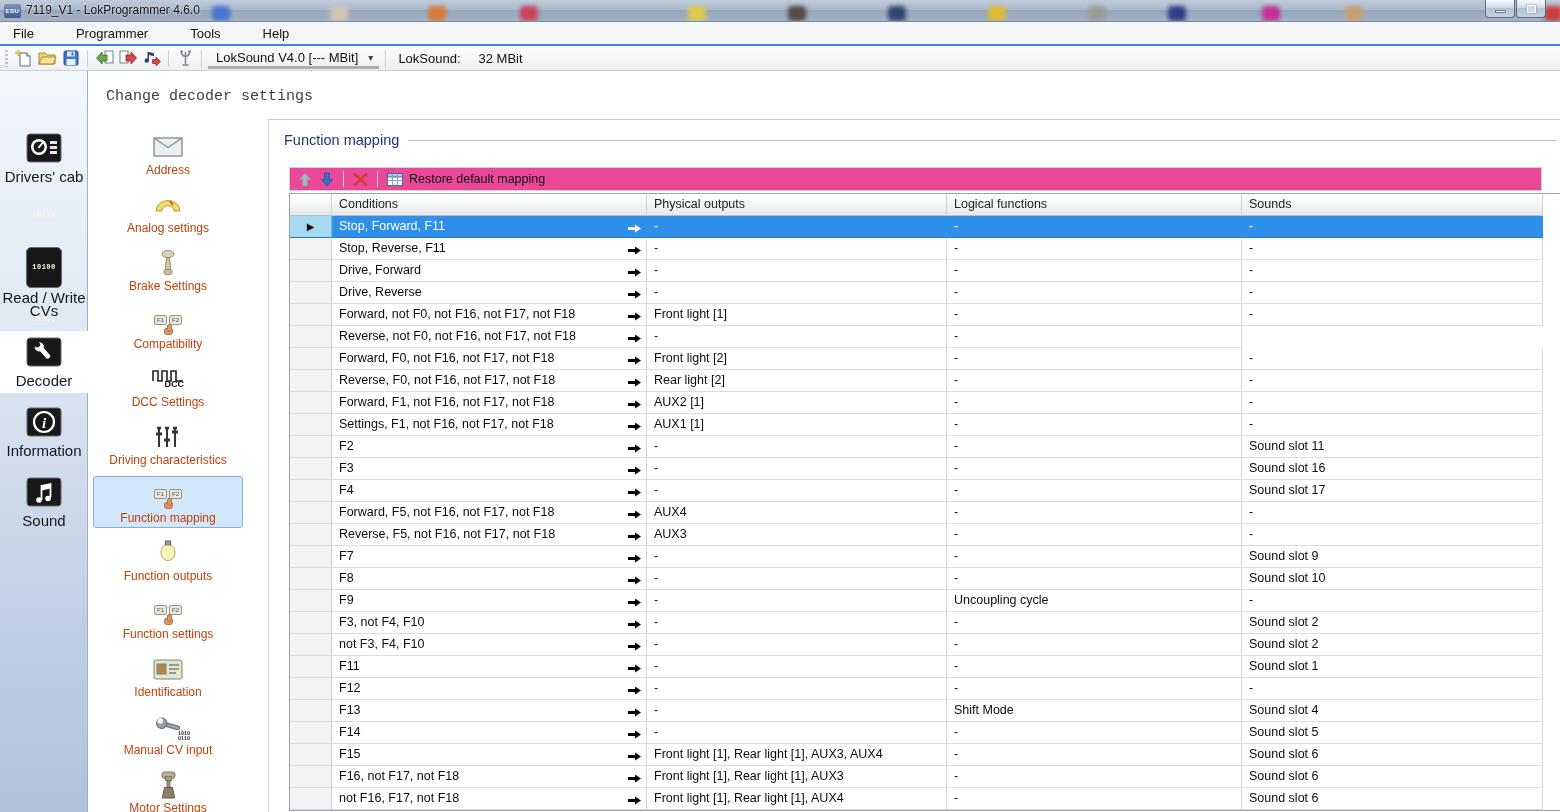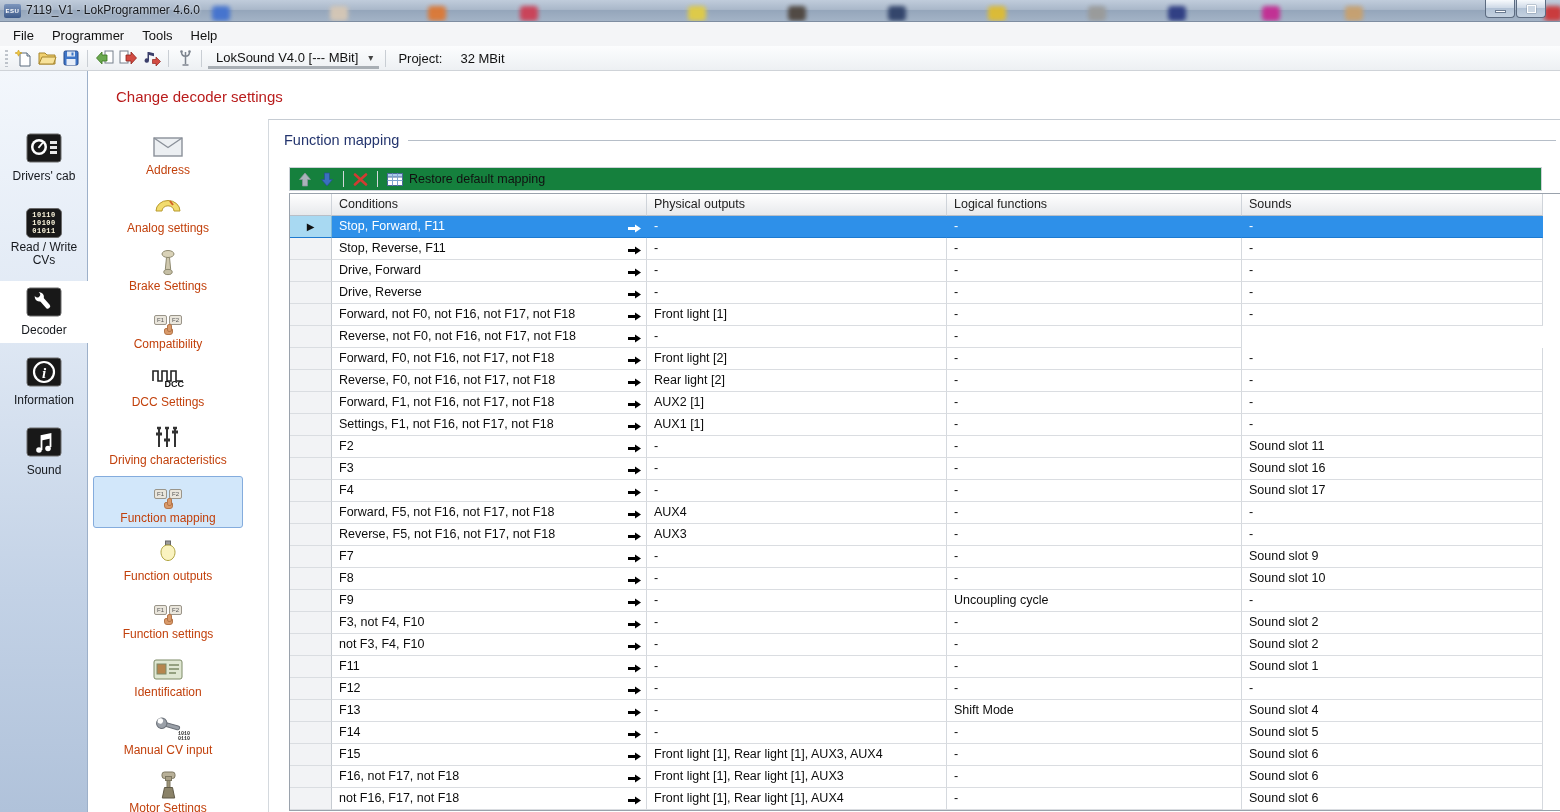--- a/index.html
+++ b/index.html
@@ -20,21 +20,21 @@
   .winbtn { width:30px; height:18px; margin-left:1px; border:1px solid #5c6b80; border-top:none;
     border-radius:0 0 4px 4px; background:linear-gradient(#f7fafd,#cfdae7 45%,#b3c3d6 50%,#c3d0df);
     display:flex; align-items:center; justify-content:center; }
   .g-min { width:11px; height:3px; background:#fff; border:1px solid #6b7b91; margin-top:5px; }
   .g-restore { position:relative; width:9px; height:8px; }
   .g-restore::before { content:""; position:absolute; right:0; top:0; width:7px; height:6px; border:1.5px solid #fff; box-shadow:0 0 1px #6b7b91; }
   .g-restore::after { content:""; position:absolute; left:0; bottom:0; width:7px; height:6px; border:1.5px solid #fff; background:#cdd8e4; box-shadow:0 0 1px #6b7b91; }
 
   
   .menubar { position:absolute; top:22px; left:0; right:0; height:28px; background:#f4f5f7;
-    border-bottom:1px solid #3b82f6; padding-left:4px; display:flex; align-items:center; }
+    border-bottom:6px solid #3b82f6; padding-left:4px; display:flex; align-items:center;gap:24px; }
   .menu-item { font-size:13px; color:#111; padding:3px 9px; }
 
   
   .toolbar { position:absolute; top:46px; left:0; right:0; height:25px;
     background:linear-gradient(#fcfdfe,#edf0f3); border-bottom:1px solid #cfd3d8;
     display:flex; align-items:center; padding-left:2px; }
   .grip { width:5px; height:17px; margin:0 3px;
     background:repeating-linear-gradient(#9aa2ac 0 2px, transparent 2px 4px); opacity:.6; width:3px; }
   .tbtns { display:flex; align-items:center; }
   .tbtn { display:inline-flex; width:24px; height:22px; align-items:center; justify-content:center; border-radius:2px; }
@@ -45,28 +45,28 @@
   .projlbl { font-size:13px; color:#111; margin:0 10px 0 8px; }
   .projval { font-size:13px; color:#111;margin-left:8px; }
   .icw { display:inline-flex; align-items:center; justify-content:center; }
 
   
   .sidenav { position:absolute; top:71px; left:0; bottom:0; width:88px;
     background:linear-gradient(#f3f7fc 0%, #dfe8f4 35%, #c3d2e6 70%, #b0c2da 100%); padding-top:56px; }
   .sidenav::before { content:""; position:absolute; top:0; bottom:0; right:0; width:1px; background:#9db0c9; }
   .side-item { position:relative; z-index:1; width:88px; padding:6px 0 6px; margin-bottom:8px; text-align:center; }
   .side-item.selected { background:#fff; }
-  .side-label { font-size:12px; color:#15181d; margin-top:3px; line-height:13px; padding:0 2px; }
-  .blkbin { width:36px; height:30px; border-radius:5px; background:#181818; border:1px solid #6a6a6a;
-    display:inline-flex; flex-direction:column; align-items:center; justify-content:center; }
+  .side-label { font-size:15px; color:#15181d; margin-top:3px; line-height:13px; padding:0 2px; }
+  .blkbin { width:36px; height:41px; border-radius:5px; background:#181818; border:1px solid #6a6a6a;
+    display:inline-flex; flex-direction:column; align-items:center; justify-content:center;gap:44px; }
   .blkbin span { color:#fdf7dd; font-family:"Liberation Mono", monospace; font-size:7px; line-height:8px; font-weight:bold; letter-spacing:.5px; }
 
   
   .content { position:absolute; top:71px; left:88px; right:0; bottom:0; background:#fff; }
-  .page-title { position:absolute; top:17px; left:28px; font-size:15px; color:#b91c1c; }
+  .page-title { position:absolute; top:17px; left:18px; font-size:15px; color:#404040;font-family:Liberation Mono, monospace; }
 
   .catlist { position:absolute; top:57px; left:0; width:160px; bottom:0; }
   .cat-item { width:150px; margin:0 auto 6px; padding:3px 0 2px; text-align:center; border:1px solid transparent; border-radius:3px; }
   .cat-item.selected { background:#d2e7fa; border-color:#84acdd; }
   .cat-icon-wrap { height:30px; display:flex; align-items:center; justify-content:center; }
   .cat-label { font-size:12px; color:#c2410c; margin-top:2px; line-height:13px; }
   .fkeys { text-align:center; }
   .fk { display:inline-block; width:13px; height:10px; background:#eae6dc; border:1px solid #9a958a; border-radius:2px;
     font-size:6px; color:#555; text-align:center; line-height:9px; margin:0 1px; }
   .hand { width:9px; height:7px; background:#d99a6a; border:1px solid #b5764a; border-radius:2px 2px 3px 3px; margin:2px auto 0; position:relative; }
@@ -88,21 +88,21 @@
   .sb-thumb::after { content:""; position:absolute; left:3px; right:3px; top:50%; margin-top:-4px; height:8px;
     background:repeating-linear-gradient(#aab2bc 0 1px, transparent 1px 3px); }
   .catscroll { position:absolute; top:57px; right:3px; bottom:0; width:16px; }
   .catscroll .sb-thumb { top:18px; height:512px; }
 
   
   .main { position:absolute; top:48px; left:180px; right:0; bottom:0; border-top:1px solid #c6ccd3; border-left:1px solid #d4d9de; background:#fff; }
   .sec-title { position:absolute; top:12px; left:15px; right:4px; display:flex; align-items:center; font-size:14.5px; color:#24356e; }
   .sec-title::after { content:""; flex:1; height:1px; background:#b6bec8; margin-left:9px; }
 
-  .maptb { position:absolute; left:20px; top:47px; width:1253px; height:24px; background:#15803d;
+  .maptb { position:absolute; left:20px; top:47px; width:1253px; height:24px; background:#ec4899;
     border:1px solid #ccd1d7; display:flex; align-items:center; padding:0 4px; }
   .mbtn { display:inline-flex; align-items:center; gap:6px; padding:1px 4px; border-radius:2px; }
   .mlbl { font-size:12.5px; color:#111; }
   .msep { width:1px; height:16px; background:#d3d7dc; margin:0 5px; display:inline-block; }
 
   
   .tbl { position:absolute; left:20px; top:73px; width:1433px; height:618px; border:1px solid #9aa2ac; background:#fff; }
   .thead, .trow { display:grid; grid-template-columns:42px 315px 300px 295px 301px; height:22px; }
   .th { background:linear-gradient(#ffffff,#e7e9ec); border-right:1px solid #cfd4da; border-bottom:1px solid #b9bfc7;
     font-size:12.5px; color:#222; padding-left:7px; line-height:21px; white-space:nowrap; overflow:hidden; }
@@ -223,21 +223,21 @@
             </svg>
           </span>
         </span>
       </span>
     <span class="tsep"></span>
     <span class="combo">
       <span>LokSound V4.0 [--- MBit]</span>
       <span class="dd">▾</span>
     </span>
     <span class="tsep"></span>
-    <span class="projlbl">Project:</span>
+    <span class="projlbl">LokSound:</span>
     <span class="projval">32 MBit</span>
   </div>
 
   <div class="sidenav">
       <div class="side-item"><span class="icw">
           <svg width="36" height="30" viewBox="0 0 36 30">
             <rect x="1" y="1" width="34" height="28" rx="3" fill="#181818" stroke="#6a6a6a"></rect>
             <circle cx="13" cy="14" r="8" fill="#fff"></circle>
             <circle cx="13" cy="14" r="5.5" fill="#181818"></circle>
             <rect x="12.2" y="8" width="1.8" height="7" fill="#fff" transform="rotate(40 13 14)"></rect>

